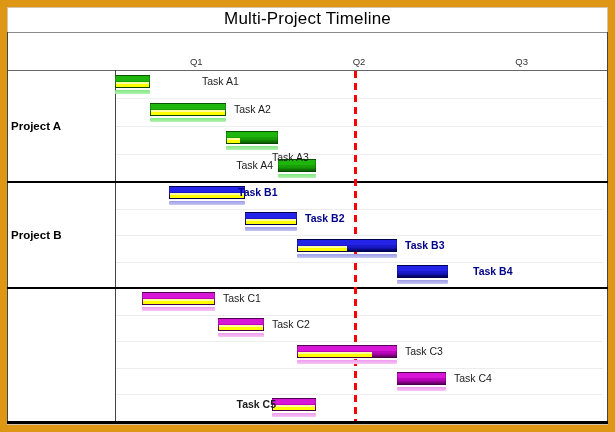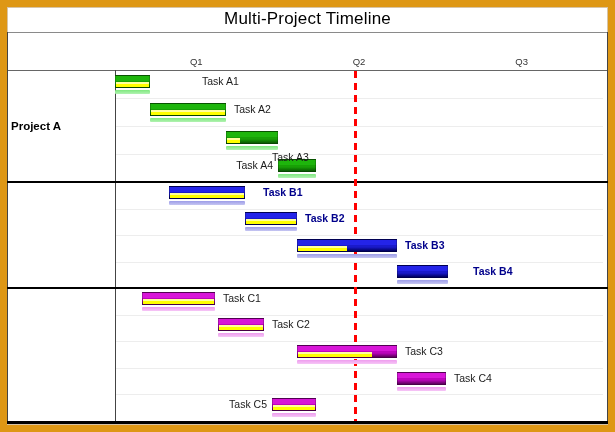--- a/index.html
+++ b/index.html
@@ -66,25 +66,26 @@
         <div class="row-sep" style="left: 109px; top: 119px; width: 487px;"></div>
         <div class="task-bar" style="left: 219px; top: 124px; width: 52px; background: linear-gradient(rgb(11, 107, 0) 0px, rgb(11, 107, 0) 1px, rgb(30, 181, 12) 1px, rgb(30, 181, 12) 6px, rgb(24, 160, 6) 6px, rgb(24, 160, 6) 8px, rgb(10, 90, 2) 12px, rgb(10, 90, 2) 100%);">
           <div class="task-progress" style="width: 13px; background: linear-gradient(rgb(255, 255, 158) 0px, rgb(255, 255, 158) 2px, rgb(255, 255, 0) 2px, rgb(255, 255, 0) 100%);"></div>
         </div>
         <div class="task-shadow" style="left: 219px; top: 139px; width: 52px; background: linear-gradient(rgb(127, 232, 127), rgb(178, 242, 178));"></div>
         <div class="task-label" style="top: 123px; color: rgb(26, 26, 26); font-weight: normal; left: 265px; margin-top: 20px;">Task A3</div>
         <div class="row-sep" style="left: 109px; top: 147px; width: 487px;"></div>
         <div class="task-bar" style="left: 271px; top: 152px; width: 38px; background: linear-gradient(rgb(11, 107, 0) 0px, rgb(11, 107, 0) 1px, rgb(30, 181, 12) 1px, rgb(30, 181, 12) 6px, rgb(24, 160, 6) 6px, rgb(24, 160, 6) 8px, rgb(10, 90, 2) 12px, rgb(10, 90, 2) 100%);"></div>
         <div class="task-shadow" style="left: 271px; top: 167px; width: 38px; background: linear-gradient(rgb(127, 232, 127), rgb(178, 242, 178));"></div>
         <div class="task-label" style="top: 151px; color: rgb(26, 26, 26); font-weight: normal; left: 266px; transform: translateX(-100%);">Task A4</div>
+        <div class="group-label" style="top: 175px; height: 106px;">Project B</div>
         <div class="task-bar" style="left: 162px; top: 179px; width: 76px; background: linear-gradient(rgb(0, 0, 107) 0px, rgb(0, 0, 107) 1px, rgb(36, 36, 232) 1px, rgb(36, 36, 232) 6px, rgb(26, 26, 203) 6px, rgb(26, 26, 203) 8px, rgb(0, 0, 96) 12px, rgb(0, 0, 96) 100%);">
           <div class="task-progress" style="width: 74px; background: linear-gradient(rgb(255, 255, 158) 0px, rgb(255, 255, 158) 2px, rgb(255, 255, 0) 2px, rgb(255, 255, 0) 100%);"></div>
         </div>
         <div class="task-shadow" style="left: 162px; top: 194px; width: 76px; background: linear-gradient(rgb(156, 156, 232), rgb(198, 198, 242));"></div>
-        <div class="task-label" style="top: 178px; color: rgb(0, 0, 139); font-weight: bold; left: 256px;">Task B1</div>
+        <div class="task-label" style="top: 178px; color: rgb(0, 0, 139); font-weight: bold; left: 231px;">Task B1</div>
         <div class="row-sep" style="left: 109px; top: 202px; width: 487px;"></div>
         <div class="task-bar" style="left: 238px; top: 205px; width: 52px; background: linear-gradient(rgb(0, 0, 107) 0px, rgb(0, 0, 107) 1px, rgb(36, 36, 232) 1px, rgb(36, 36, 232) 6px, rgb(26, 26, 203) 6px, rgb(26, 26, 203) 8px, rgb(0, 0, 96) 12px, rgb(0, 0, 96) 100%);">
           <div class="task-progress" style="width: 50px; background: linear-gradient(rgb(255, 255, 158) 0px, rgb(255, 255, 158) 2px, rgb(255, 255, 0) 2px, rgb(255, 255, 0) 100%);"></div>
         </div>
         <div class="task-shadow" style="left: 238px; top: 220px; width: 52px; background: linear-gradient(rgb(156, 156, 232), rgb(198, 198, 242));"></div>
         <div class="task-label" style="top: 204px; color: rgb(0, 0, 139); font-weight: bold; left: 298px; text-align: center;">Task B2</div>
         <div class="row-sep" style="left: 109px; top: 228px; width: 487px;"></div>
         <div class="task-bar" style="left: 290px; top: 232px; width: 100px; background: linear-gradient(rgb(0, 0, 107) 0px, rgb(0, 0, 107) 1px, rgb(36, 36, 232) 1px, rgb(36, 36, 232) 6px, rgb(26, 26, 203) 6px, rgb(26, 26, 203) 8px, rgb(0, 0, 96) 12px, rgb(0, 0, 96) 100%);">
           <div class="task-progress" style="width: 49px; background: linear-gradient(rgb(255, 255, 158) 0px, rgb(255, 255, 158) 2px, rgb(255, 255, 0) 2px, rgb(255, 255, 0) 100%);"></div>
         </div>
@@ -113,16 +114,16 @@
         <div class="task-label" style="top: 337px; color: rgb(26, 26, 26); font-weight: normal; left: 398px;">Task C3</div>
         <div class="row-sep" style="left: 109px; top: 361px; width: 487px;"></div>
         <div class="task-bar" style="left: 390px; top: 365px; width: 49px; background: linear-gradient(rgb(106, 0, 106) 0px, rgb(106, 0, 106) 1px, rgb(216, 22, 216) 1px, rgb(216, 22, 216) 6px, rgb(188, 4, 188) 6px, rgb(188, 4, 188) 8px, rgb(92, 0, 92) 12px, rgb(92, 0, 92) 100%);"></div>
         <div class="task-shadow" style="left: 390px; top: 380px; width: 49px; background: linear-gradient(rgb(238, 156, 238), rgb(246, 198, 246));"></div>
         <div class="task-label" style="top: 364px; color: rgb(26, 26, 26); font-weight: normal; left: 447px;">Task C4</div>
         <div class="row-sep" style="left: 109px; top: 387px; width: 487px;"></div>
         <div class="task-bar" style="left: 265px; top: 391px; width: 44px; background: linear-gradient(rgb(106, 0, 106) 0px, rgb(106, 0, 106) 1px, rgb(216, 22, 216) 1px, rgb(216, 22, 216) 6px, rgb(188, 4, 188) 6px, rgb(188, 4, 188) 8px, rgb(92, 0, 92) 12px, rgb(92, 0, 92) 100%);">
           <div class="task-progress" style="width: 42px; background: linear-gradient(rgb(255, 255, 158) 0px, rgb(255, 255, 158) 2px, rgb(255, 255, 0) 2px, rgb(255, 255, 0) 100%);"></div>
         </div>
         <div class="task-shadow" style="left: 265px; top: 406px; width: 44px; background: linear-gradient(rgb(238, 156, 238), rgb(246, 198, 246));"></div>
-        <div class="task-label" style="top: 390px; color: rgb(26, 26, 26); font-weight: normal; left: 260px; transform: translateX(-100%);">Task C5</div>
+        <div class="task-label" style="top: 390px; color: rgb(26, 26, 26); font-weight: bold; left: 269px; transform: translateX(-100%);">Task C5</div>
       </div>
   </div>
 </div>
 
 </body></html>

